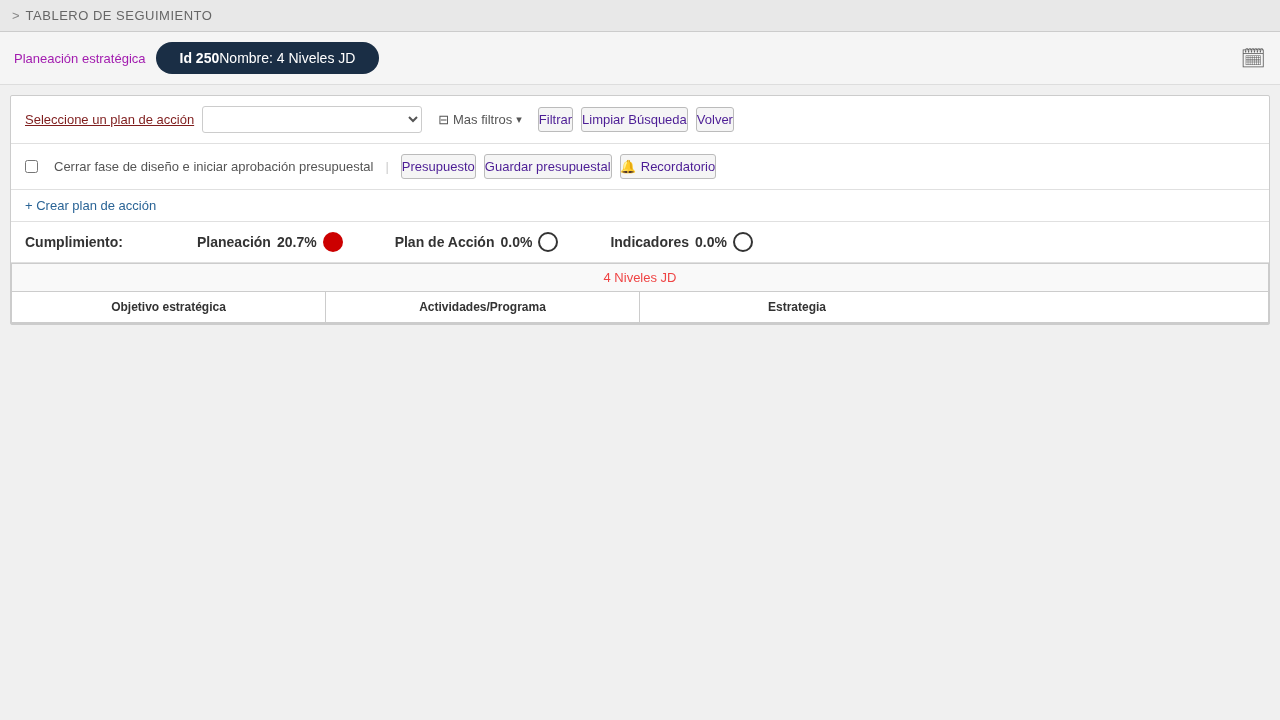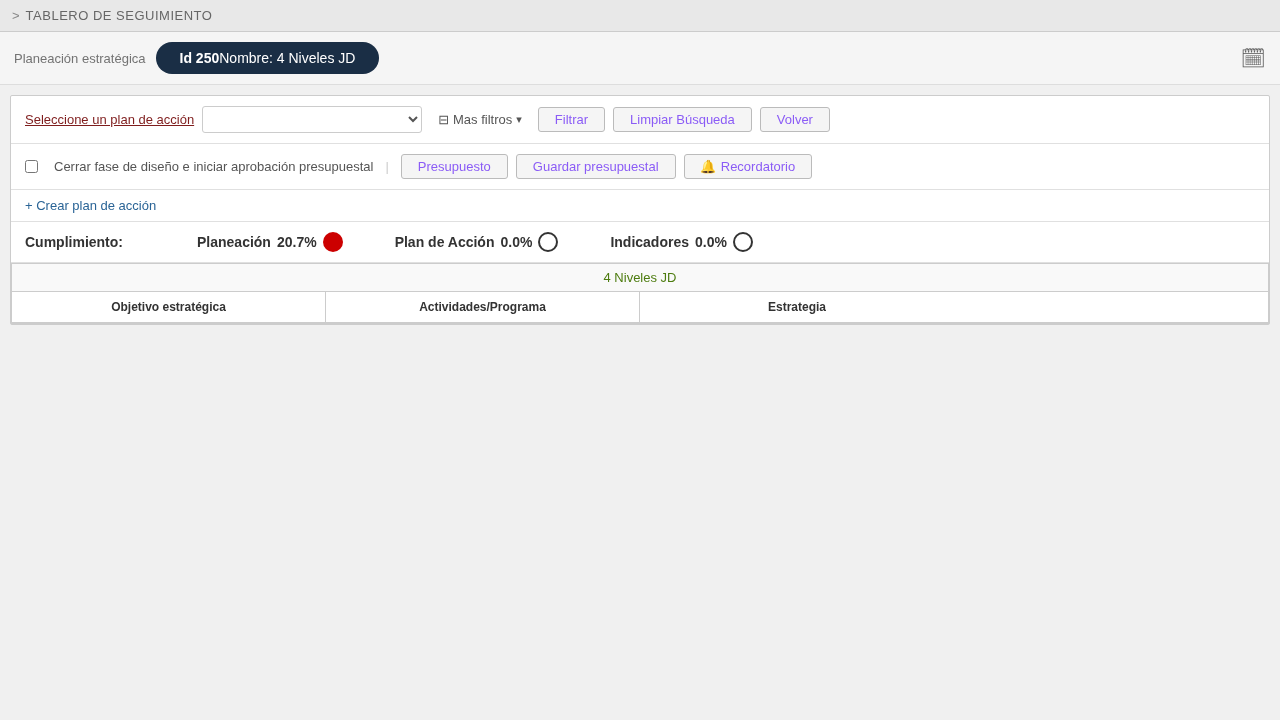--- a/index.html
+++ b/index.html
@@ -38,21 +38,21 @@
       align-items: center;
       justify-content: space-between;
       border-bottom: 1px solid #ddd;
     }
     .breadcrumb-left {
       display: flex;
       align-items: center;
       gap: 10px;
     }
     .breadcrumb-label {
-      color: #737373;
+      color: #a21caf;
       font-size: 13px;
     }
     .id-pill {
       background: #1a2e45;
       color: white;
       border-radius: 25px;
       padding: 8px 24px;
       font-size: 14px;
       display: flex;
       align-items: center;
@@ -108,22 +108,22 @@
       gap: 4px;
       color: #555;
       font-size: 13px;
       cursor: pointer;
       white-space: nowrap;
       padding: 4px 8px;
     }
     .btn {
       border: 1px solid #bbb;
       background: #f5f5f5;
-      color: #8b5cf6;
-      padding: 4px 16px;
+      color: #4c1d95;
+      padding: 4px 0;
       border-radius: 3px;
       font-size: 13px;
       cursor: pointer;
       white-space: nowrap;
     }
 
     
     .actions-row {
       padding: 10px 14px;
       display: flex;
@@ -208,21 +208,21 @@
     
     .table-section {
       border: 1px solid #ccc;
       margin: 0;
     }
     .table-group-header {
       background: #f9f9f9;
       text-align: center;
       padding: 6px;
       font-size: 13px;
-      color: #4d7c0f;
+      color: #ef4444;
       border-bottom: 1px solid #ccc;
     }
     .table-header-row {
       display: grid;
       grid-template-columns: 1fr 1fr 1fr 1fr;
       border-bottom: 1px solid #ccc;
     }
     .table-header-cell {
       padding: 8px 10px;
       font-weight: bold;

